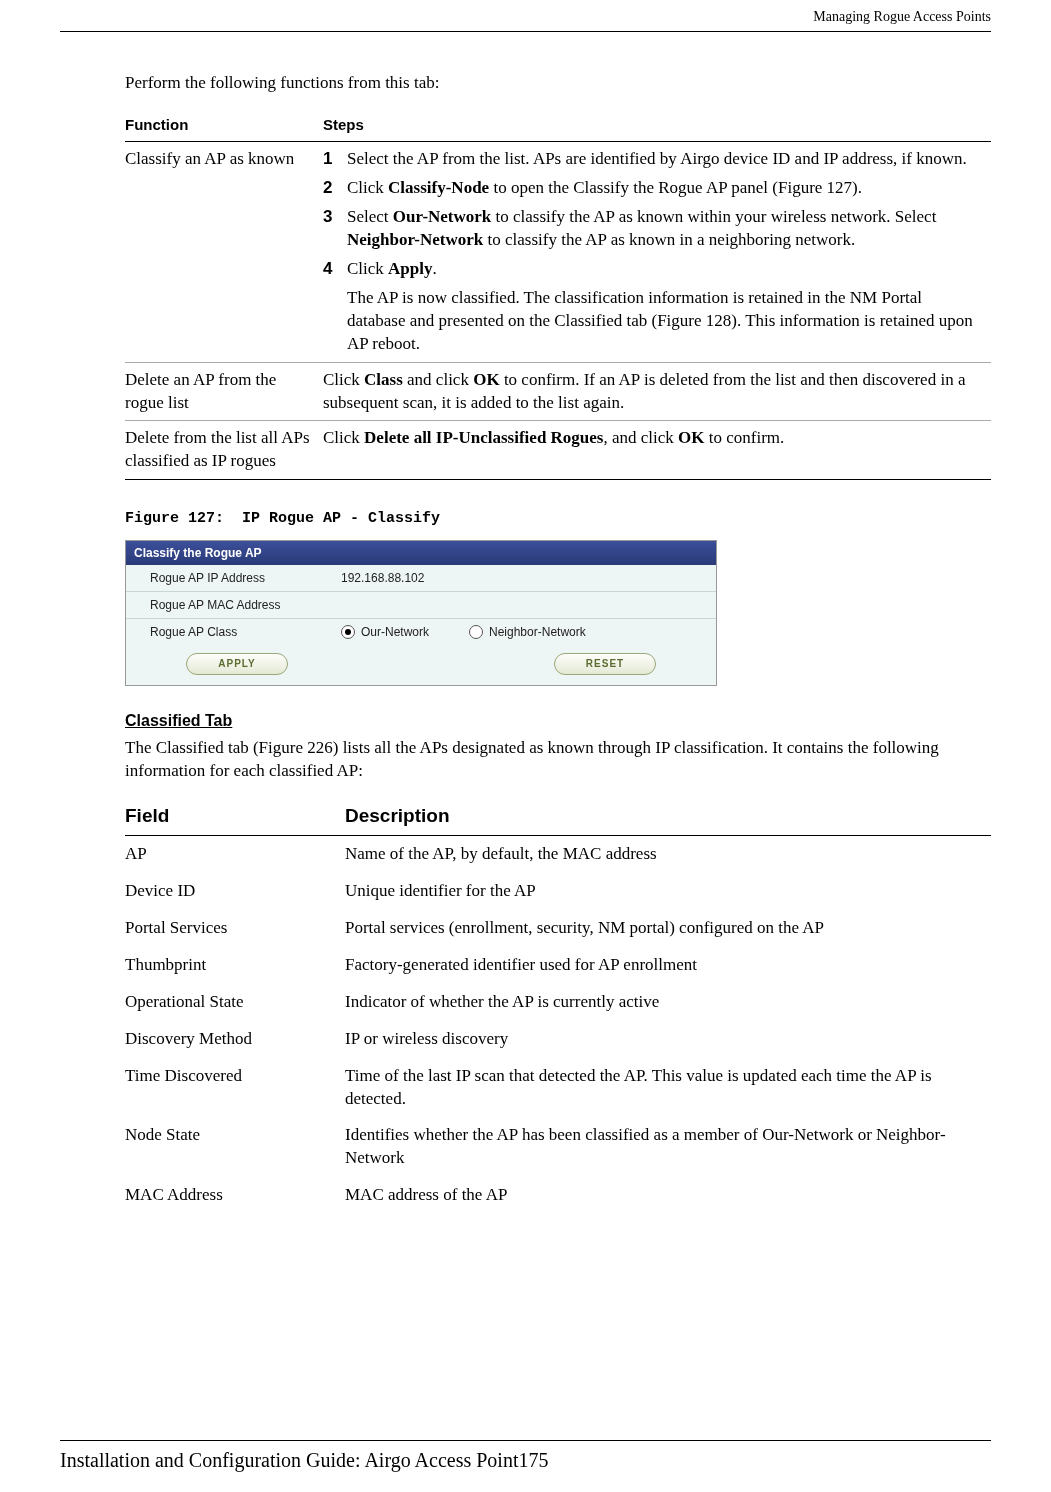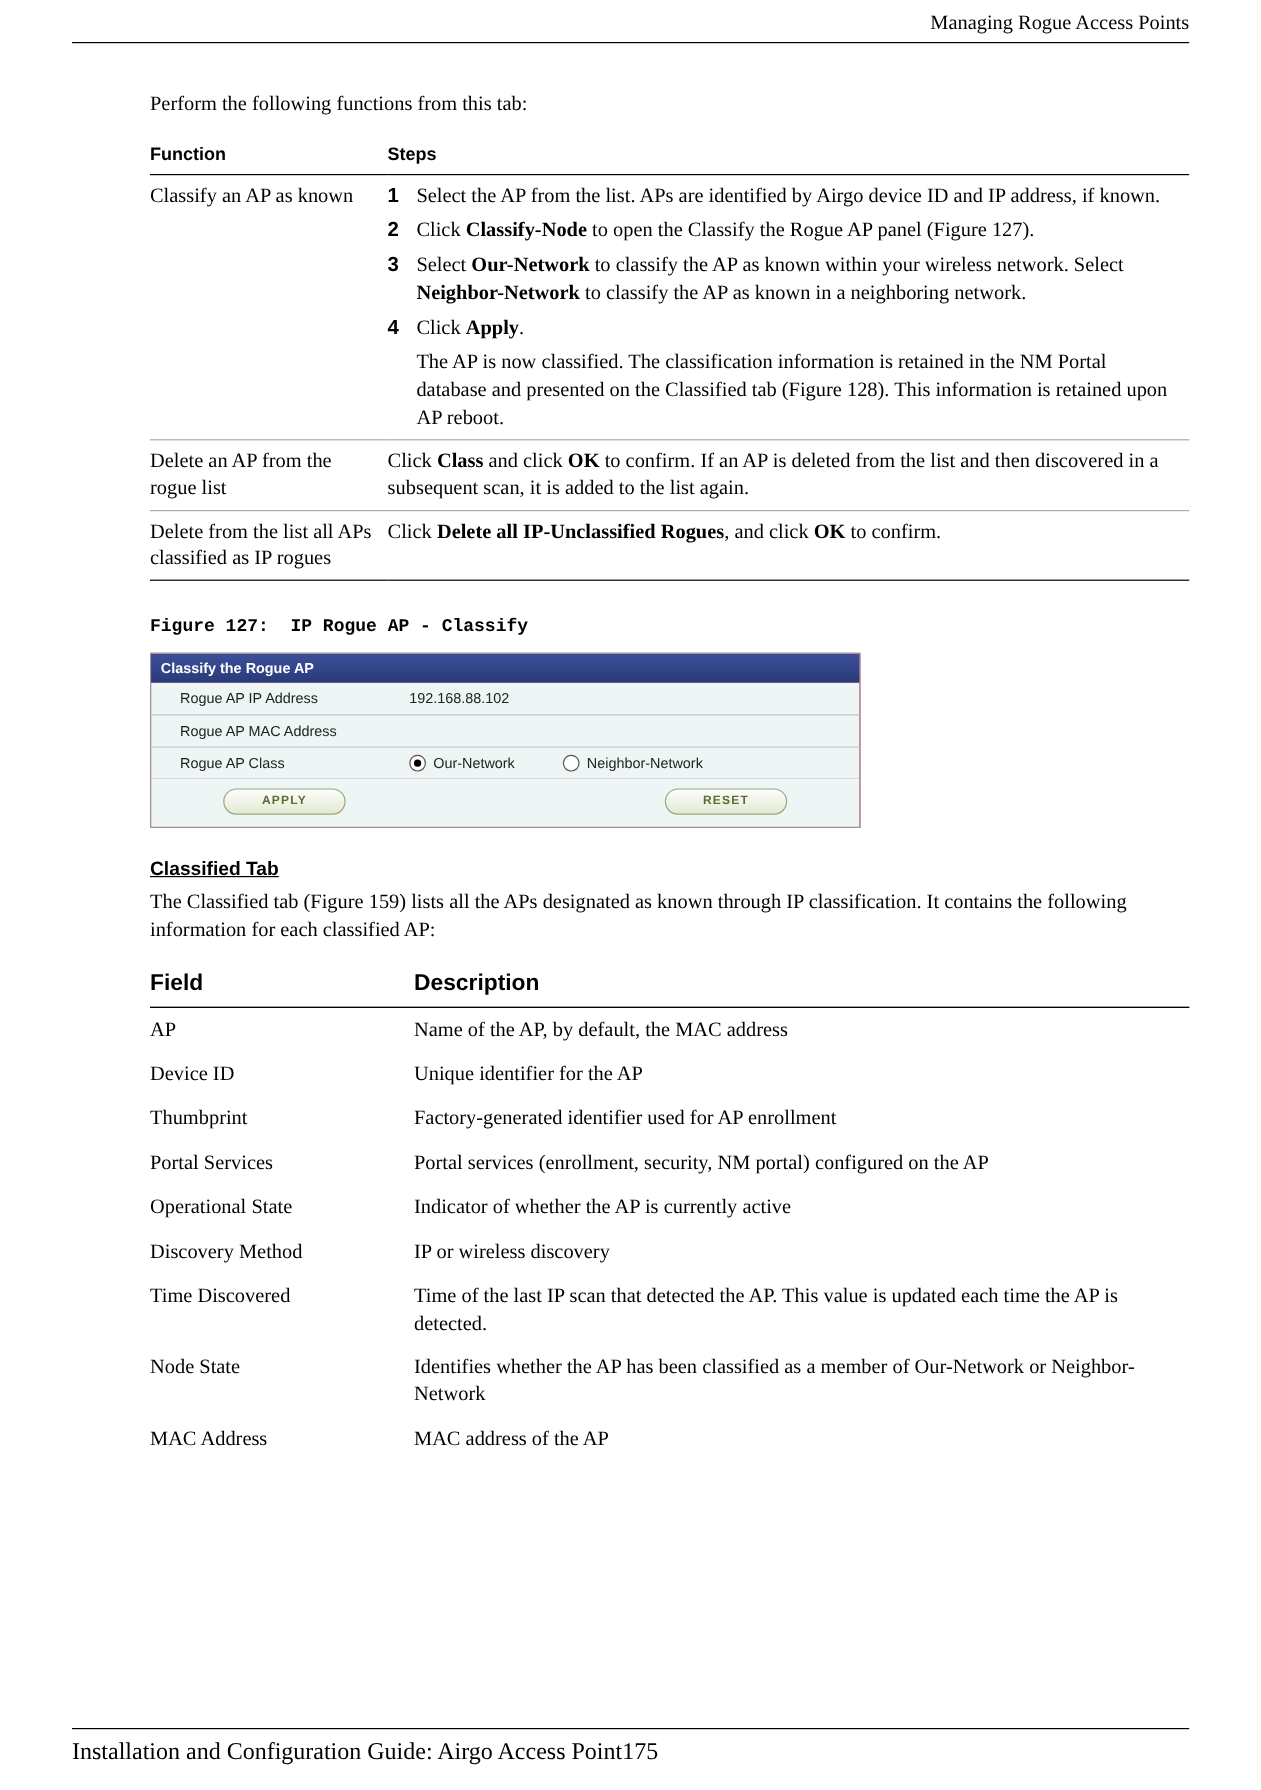--- a/index.html
+++ b/index.html
@@ -13,21 +13,21 @@
   }
   .page {
     width: 1051px;
     height: 1492px;
     position: relative;
     box-sizing: border-box;
     padding: 0 60px;
   }
   .running-head {
     text-align: right;
-    font-size: 17px;
+    font-size: 14px;
     padding-top: 8px;
     padding-bottom: 4px;
   }
   .top-rule {
     border: none;
     border-top: 1px solid #000;
     margin: 0 0 40px 0;
   }
   .body-indent {
     margin-left: 65px;
@@ -276,45 +276,45 @@
           </span>
         </div>
       </div>
       <div class="btnbar">
         <span class="cap-btn">APPLY</span>
         <span class="cap-btn">RESET</span>
       </div>
     </div>
 
     <div class="section-head">Classified Tab</div>
-    <p class="intro-para">The Classified tab (Figure 159) lists all the APs designated as known through IP classification. It contains the following information for each classified AP:</p>
+    <p class="intro-para">The Classified tab (Figure 226) lists all the APs designated as known through IP classification. It contains the following information for each classified AP:</p>
 
     <table class="field-table">
       <thead>
         <tr>
           <th class="col-field">Field</th>
           <th>Description</th>
         </tr>
       </thead>
       <tbody>
         <tr>
             <td>AP</td>
             <td>Name of the AP, by default, the MAC address</td>
           </tr>
         <tr>
             <td>Device ID</td>
             <td>Unique identifier for the AP</td>
           </tr>
         <tr>
+            <td>Portal Services</td>
+            <td>Portal services (enrollment, security, NM portal) configured on the AP</td>
+          </tr>
+        <tr>
             <td>Thumbprint</td>
             <td>Factory-generated identifier used for AP enrollment</td>
-          </tr>
-        <tr>
-            <td>Portal Services</td>
-            <td>Portal services (enrollment, security, NM portal) configured on the AP</td>
           </tr>
         <tr>
             <td>Operational State</td>
             <td>Indicator of whether the AP is currently active</td>
           </tr>
         <tr>
             <td>Discovery Method</td>
             <td>IP or wireless discovery</td>
           </tr>
         <tr>

